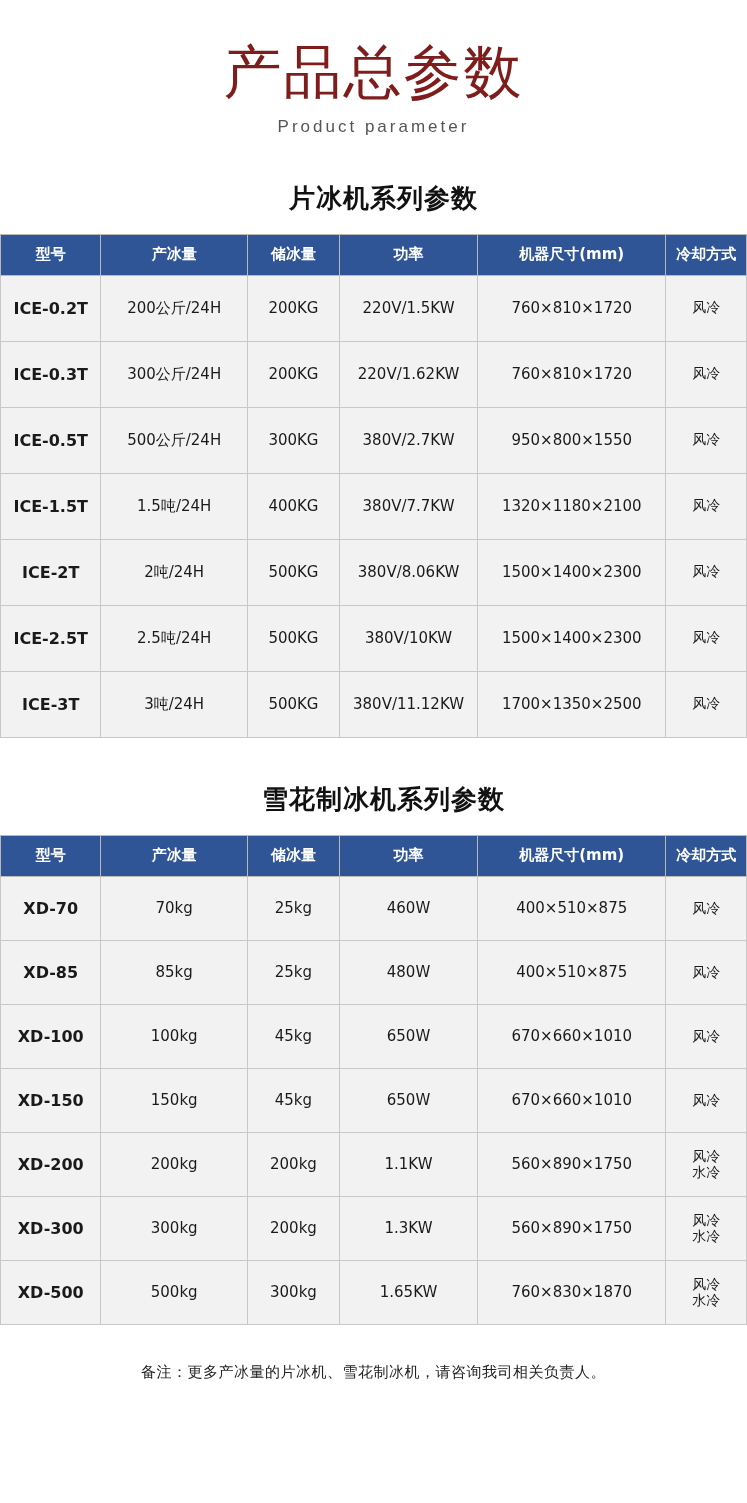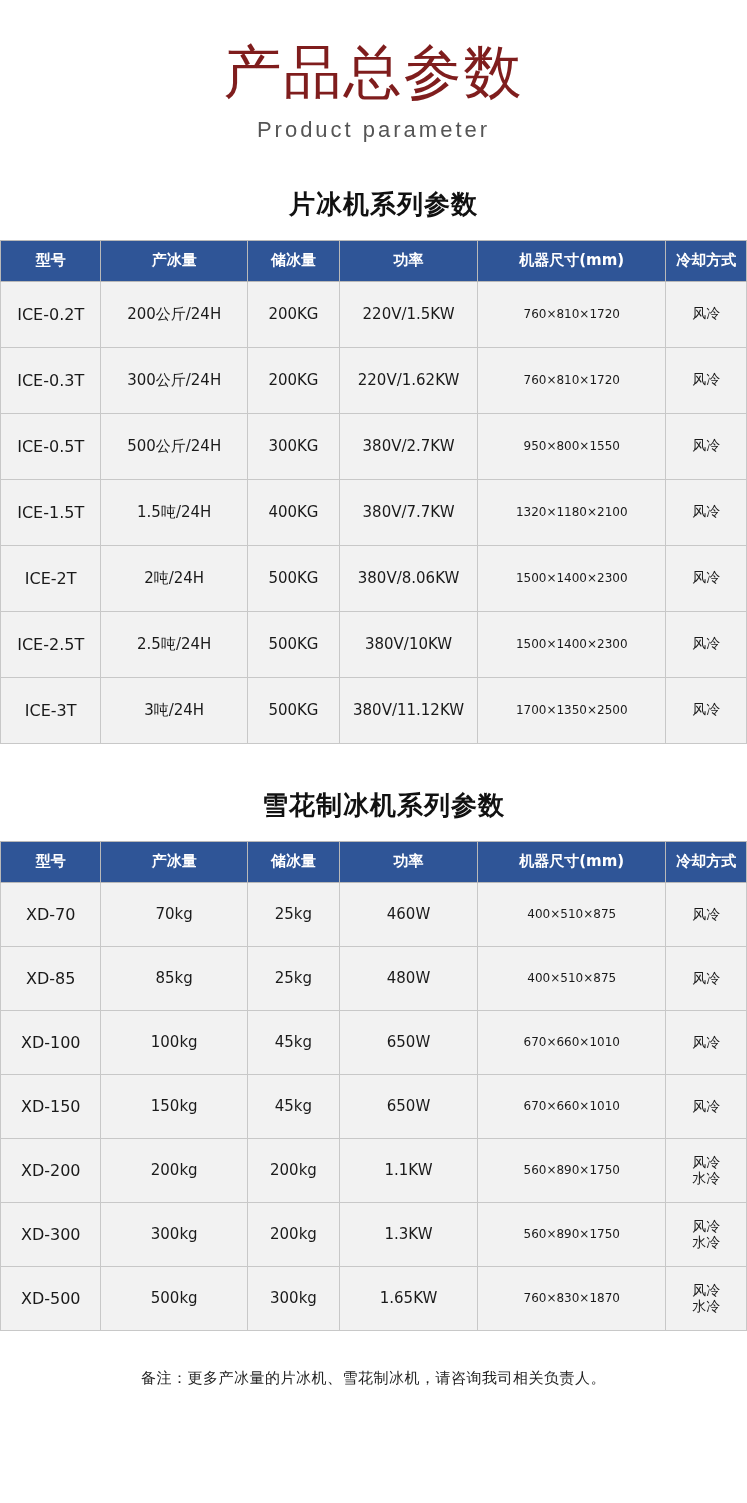--- a/index.html
+++ b/index.html
@@ -22,21 +22,21 @@
     font-size: 58px;
     letter-spacing: 2px;
     color: #7f1d1d;
     font-weight: 400;
     padding-top: 42px;
     line-height: 1.05;
     font-family: "DejaVu Sans", sans-serif;
   }
   .sub-title {
     text-align: center;
-    font-size: 22px;
+    font-size: 17px;
     color: #555555;
     letter-spacing: 3px;
     margin-top: 14px;
     font-weight: 400;
   }
   .section-title {
     text-align: center;
     font-size: 26px;
     font-weight: bold;
     color: #111111;
@@ -65,25 +65,25 @@
     border: 1px solid #c8c8c8;
     text-align: center;
     font-size: 15px;
     color: #1a1a1a;
     background: #f2f2f2;
     font-family: "DejaVu Sans", sans-serif;
   }
   
   .t1 td { height: 63px; }
   .t2 td { height: 61px; }
-  .t1 td.model, .t2 td.model { font-size: 16px; }
+  .t1 td.model, .t2 td.model { font-size: 16px; font-weight: bold; }
   .t2 td { font-size: 17px; }
   .t2 td.cool { font-size: 14px; line-height: 1.15; }
   .t1 td.cool { font-size: 14px; }
-  .t1 td.dim, .t2 td.dim { font-size: 12px; }
+  .t1 td.dim, .t2 td.dim { font-size: 15px; }
   .note {
     text-align: center;
     font-size: 15px;
     color: #222222;
     margin-top: 38px;
     letter-spacing: 0.5px;
     font-family: "DejaVu Sans", sans-serif;
   }
   
   col.c-model { width: 96px; }

